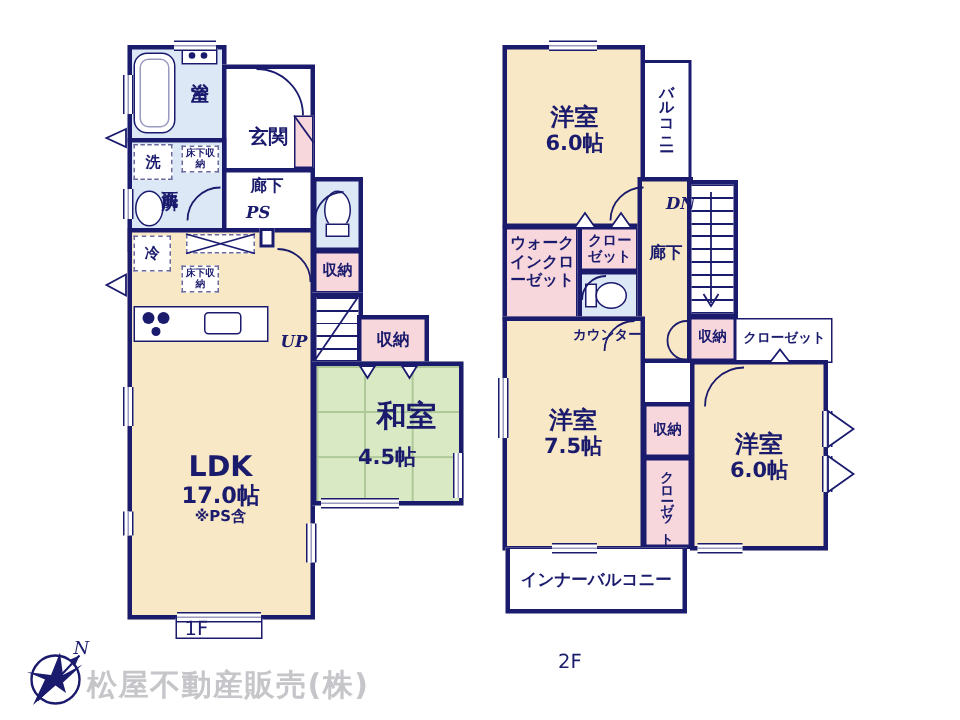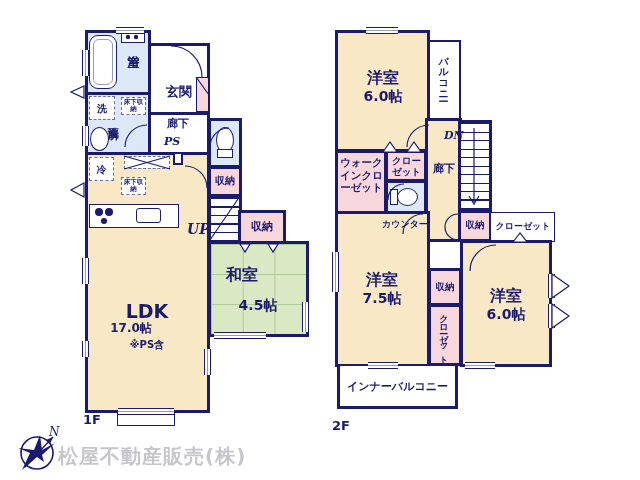--- a/index.html
+++ b/index.html
@@ -18,21 +18,21 @@
   .dashed{position:absolute;box-sizing:border-box;border:1px dashed #6a6a9e;background:#fff;color:var(--wall);
     font-weight:bold;display:flex;align-items:center;justify-content:center;text-align:center;line-height:1.1;}
   .fix{position:absolute;box-sizing:border-box;background:#fff;border:1.5px solid var(--wall);}
   .winH{position:absolute;box-sizing:border-box;background:#fff;border-top:1.5px solid var(--wall);border-bottom:1.5px solid var(--wall);}
   .winH i{display:block;height:1px;background:var(--winline);margin-top:2px;}
   .winV{position:absolute;box-sizing:border-box;background:#fff;border-left:1.5px solid var(--wall);border-right:1.5px solid var(--wall);}
   .winV i{display:block;width:1px;height:100%;background:var(--winline);margin-left:2px;}
   .stairs{position:absolute;box-sizing:border-box;border:3px solid var(--wall);
     background:repeating-linear-gradient(180deg,var(--wall) 0 1.2px,#fff 1.2px 8.5px) #fff;}
   .serifit{font-family:"DejaVu Serif","Liberation Serif",serif;font-style:italic;font-weight:bold;color:var(--wall);position:absolute;}
-  .floorlbl{position:absolute;color:var(--wall);font-weight:bold;font-size:13px;}
+  .floorlbl{position:absolute;color:var(--wall);font-weight:normal;font-size:13px;margin-left:40px;}
   .company{position:absolute;left:58px;top:443px;font-size:20px;color:#c6c6ca;font-weight:bold;letter-spacing:1px;}
   svg.overlay{position:absolute;left:0;top:0;pointer-events:none;}
 </style>
 </head>
 <body>
 
 <div>
 
   <div class="room blue" style="left:85px;top:30px;width:66px;height:65px"></div>
   <div class="room white" style="left:148px;top:43px;width:62px;height:72px"></div>
@@ -99,27 +99,27 @@
     </div>
   <div class="winV" style="left:302px;top:302px;width:7px;height:30px">
       <i></i>
     </div>
 
   <div class="lbl v" style="left:126px;top:45px;font-size:12px">浴室</div>
   <div class="lbl" style="left:156px;top:84px;width:46px;font-size:13px">玄関</div>
   <div class="lbl v" style="left:106px;top:118px;font-size:11px">洗面所</div>
   <div class="lbl" style="left:158px;top:117px;width:40px;font-size:11px">廊下</div>
   <div class="serifit" style="left:164px;top:135px;font-size:11px">PS</div>
-  <div class="serifit" style="left:187px;top:221px;font-size:14px">UP</div>
+  <div class="serifit" style="left:187px;top:221px;font-size:11px">UP</div>
   <div class="lbl" style="left:210px;top:175px;width:30px;font-size:10px">収納</div>
   <div class="lbl" style="left:244px;top:220px;width:36px;font-size:11px">収納</div>
   <div class="lbl" style="left:105px;top:300px;width:84px;font-size:19px">LDK</div>
-  <div class="lbl" style="left:89px;top:321px;width:84px;font-size:12px">17.0帖</div>
+  <div class="lbl" style="left:105px;top:321px;width:84px;font-size:15px">17.0帖</div>
   <div class="lbl" style="left:105px;top:339px;width:84px;font-size:10px">※PS含</div>
-  <div class="lbl" style="left:211px;top:265px;width:62px;font-size:16px">和室</div>
+  <div class="lbl" style="left:240px;top:265px;width:62px;font-size:20px">和室</div>
   <div class="lbl" style="left:227px;top:297px;width:62px;font-size:14px">4.5帖</div>
   <div class="floorlbl" style="left:83px;top:412px">1F</div>
 </div>
 
 <div>
 
   <div class="room cream" style="left:335px;top:30px;width:95px;height:122px"></div>
   <div class="room white thin" style="left:428px;top:40px;width:33px;height:80px;border-width:2px"></div>
   <div class="room pink" style="left:335px;top:150px;width:52px;height:64px"></div>
   <div class="room pink" style="left:385px;top:150px;width:42px;height:32px"></div>
@@ -166,21 +166,21 @@
   <div class="lbl" style="left:382px;top:219px;font-size:9px">カウンター</div>
   <div class="lbl" style="left:460px;top:219px;width:30px;font-size:9.5px">収納</div>
   <div class="lbl" style="left:494px;top:221px;width:58px;font-size:9px">クローゼット</div>
   <div class="lbl" style="left:359px;top:270px;width:46px;font-size:16px">洋室</div>
   <div class="lbl" style="left:359px;top:290px;width:46px;font-size:14px">7.5帖</div>
   <div class="lbl" style="left:430px;top:281px;width:30px;font-size:9.5px">収納</div>
   <div class="lbl v" style="left:438px;top:308px;font-size:9px;letter-spacing:0">クローゼット</div>
   <div class="lbl" style="left:483px;top:286px;width:46px;font-size:16px">洋室</div>
   <div class="lbl" style="left:483px;top:306px;width:46px;font-size:14px">6.0帖</div>
   <div class="lbl" style="left:345px;top:380px;width:105px;font-size:11px">インナーバルコニー</div>
-  <div class="floorlbl" style="left:332px;top:418px">2F</div>
+  <div class="floorlbl" style="left:332px;top:434px">2F</div>
 </div>
 
 <svg class="overlay" width="640" height="480" viewBox="0 0 640 480">
   <g fill="none" stroke="#1b1b6e" stroke-width="1.2">
     <path d="M 171 46 A 31 31 0 0 1 202 77"></path>
     <path d="M 125 147 A 22 22 0 0 1 147 125"></path>
     <path d="M 185 166 A 22 22 0 0 1 207 188"></path>
     <path d="M 210 147 A 19 19 0 0 1 229 128"></path>
     <path d="M 407 147 A 22 22 0 0 1 429 125"></path>
     <path d="M 403 234 A 20 20 0 0 1 423 214"></path>

